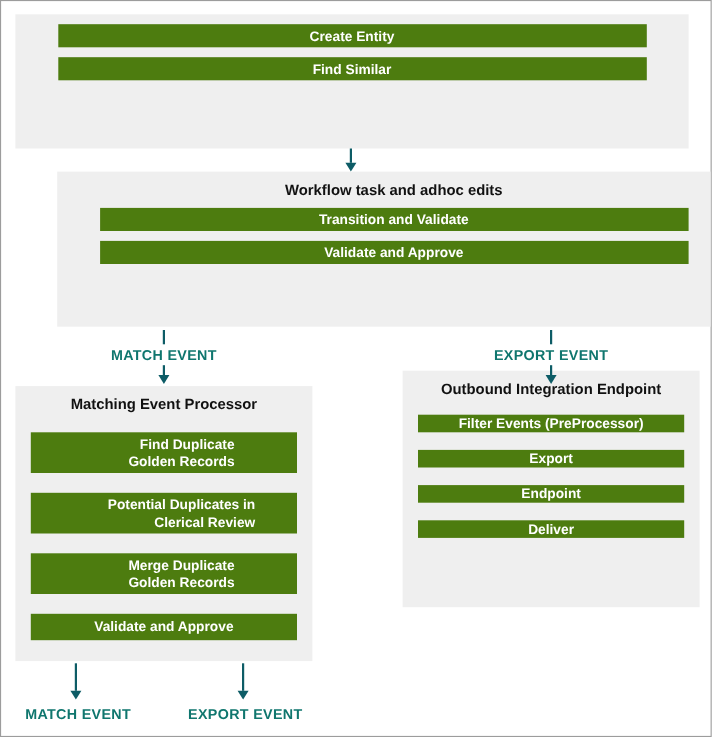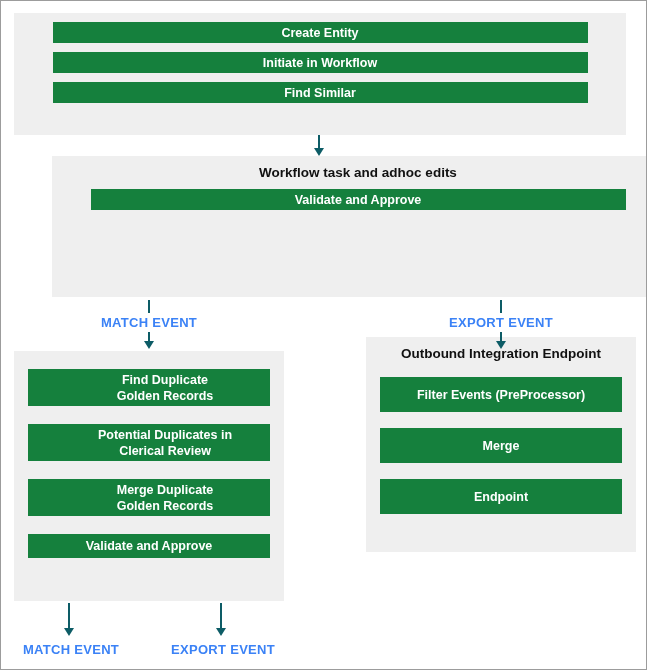--- a/index.html
+++ b/index.html
@@ -13,105 +13,107 @@
   #panel-tasks    { left:13px;  top:155px; width:612px; height:141px;margin-left:38px; }
   #panel-matching { left:13px;  top:350px; width:270px; height:250px; }
   #panel-outbound { left:365px; top:336px; width:270px; height:215px; }
 
   .panel-title {
     font-weight:700; font-size:13.5px; color:#111;
     text-align:center; padding-top:9px; line-height:15px;
   }
 
   .bar {
-    background:#15803d; color:#ffffff; font-weight:700; font-size:12.5px;
-    text-align:center; display:flex; align-items:center; justify-content:center;
+    background:#4d7c0f; color:#ffffff; font-weight:700; font-size:12.5px;
+    text-align:right; display:flex; align-items:center; justify-content:center;
     white-space:pre-line; line-height:16px; margin:0 auto;
   }
   .bar-wide   { width:535px; height:21px; margin-top:9px; }
   .bar-narrow { width:242px; margin-top:18px; }
   .bar-tall   { height:37px;padding-left:32px; }
   .bar-short  { height:24px; }
-  #panel-outbound .bar-narrow { height:35px; margin-top:16px; }
+  #panel-outbound .bar-narrow { height:16px; margin-top:16px; }
 
   .arrow {
     position:absolute; display:flex; flex-direction:column;
     align-items:center; width:12px; z-index:1;
   }
   .arrow-line { width:2px; background:#0d5c66; flex:1; }
   .arrow-head {
     width:0; height:0;
     border-left:5px solid transparent; border-right:5px solid transparent;
     border-top:8px solid #0d5c66;
   }
   #arrow-top       { left:312px; top:134px; height:21px; }
   #arrow-mid-left  { left:142px; top:299px; height:49px; }
   #arrow-mid-right { left:494px; top:299px; height:49px; }
   #arrow-bot-left  { left:62px;  top:602px; height:33px; }
   #arrow-bot-right { left:214px; top:602px; height:33px; }
 
   .event-label {
-    position:absolute; font-weight:700; font-size:13px; color:#3b82f6;
+    position:absolute; font-weight:700; font-size:13px; color:#0f766e;
     white-space:nowrap; transform:translateX(-50%); z-index:2;
     letter-spacing:0.3px;
   }
   .event-label.on-arrow { background:#ffffff; padding:2px 5px; }
   #label-mid-match  { left:148px; top:312px; }
   #label-mid-export { left:500px; top:312px; }
   #label-bot-match  { left:70px;  top:641px; }
   #label-bot-export { left:222px; top:641px; }
 </style>
 </head>
 <body>
 
 <div class="canvas">
 
   <div class="panel" id="panel-create">
     <div class="bar bar-wide">Create Entity</div>
-    <div class="bar bar-wide">Initiate in Workflow</div>
     <div class="bar bar-wide">Find Similar</div>
   </div>
 
   <div class="arrow" id="arrow-top">
     <div class="arrow-line"></div>
     <div class="arrow-head"></div>
   </div>
 
   <div class="panel" id="panel-tasks">
     <div class="panel-title">Workflow task and adhoc edits</div>
+    <div class="bar bar-wide">Transition and Validate</div>
     <div class="bar bar-wide">Validate and Approve</div>
   </div>
 
   <div class="arrow" id="arrow-mid-left">
     <div class="arrow-line"></div>
     <div class="arrow-head"></div>
   </div>
   <div class="event-label on-arrow" id="label-mid-match">MATCH EVENT</div>
 
   <div class="arrow" id="arrow-mid-right">
     <div class="arrow-line"></div>
     <div class="arrow-head"></div>
   </div>
   <div class="event-label on-arrow" id="label-mid-export">EXPORT EVENT</div>
 
   <div class="panel" id="panel-matching">
+    <div class="panel-title">Matching Event Processor</div>
     <div class="bar bar-narrow bar-tall">Find Duplicate
 Golden Records</div>
     <div class="bar bar-narrow bar-tall">Potential Duplicates in
 Clerical Review</div>
     <div class="bar bar-narrow bar-tall">Merge Duplicate
 Golden Records</div>
     <div class="bar bar-narrow bar-short">Validate and Approve</div>
   </div>
 
   <div class="panel" id="panel-outbound">
     <div class="panel-title">Outbound Integration Endpoint</div>
     <div class="bar bar-narrow">Filter Events (PreProcessor)</div>
-    <div class="bar bar-narrow">Merge</div>
+    <div class="bar bar-narrow">Export</div>
     <div class="bar bar-narrow">Endpoint</div>
+    <div class="bar bar-narrow">Deliver</div>
   </div>
 
   <div class="arrow" id="arrow-bot-left">
     <div class="arrow-line"></div>
     <div class="arrow-head"></div>
   </div>
   <div class="event-label" id="label-bot-match">MATCH EVENT</div>
 
   <div class="arrow" id="arrow-bot-right">
     <div class="arrow-line"></div>

